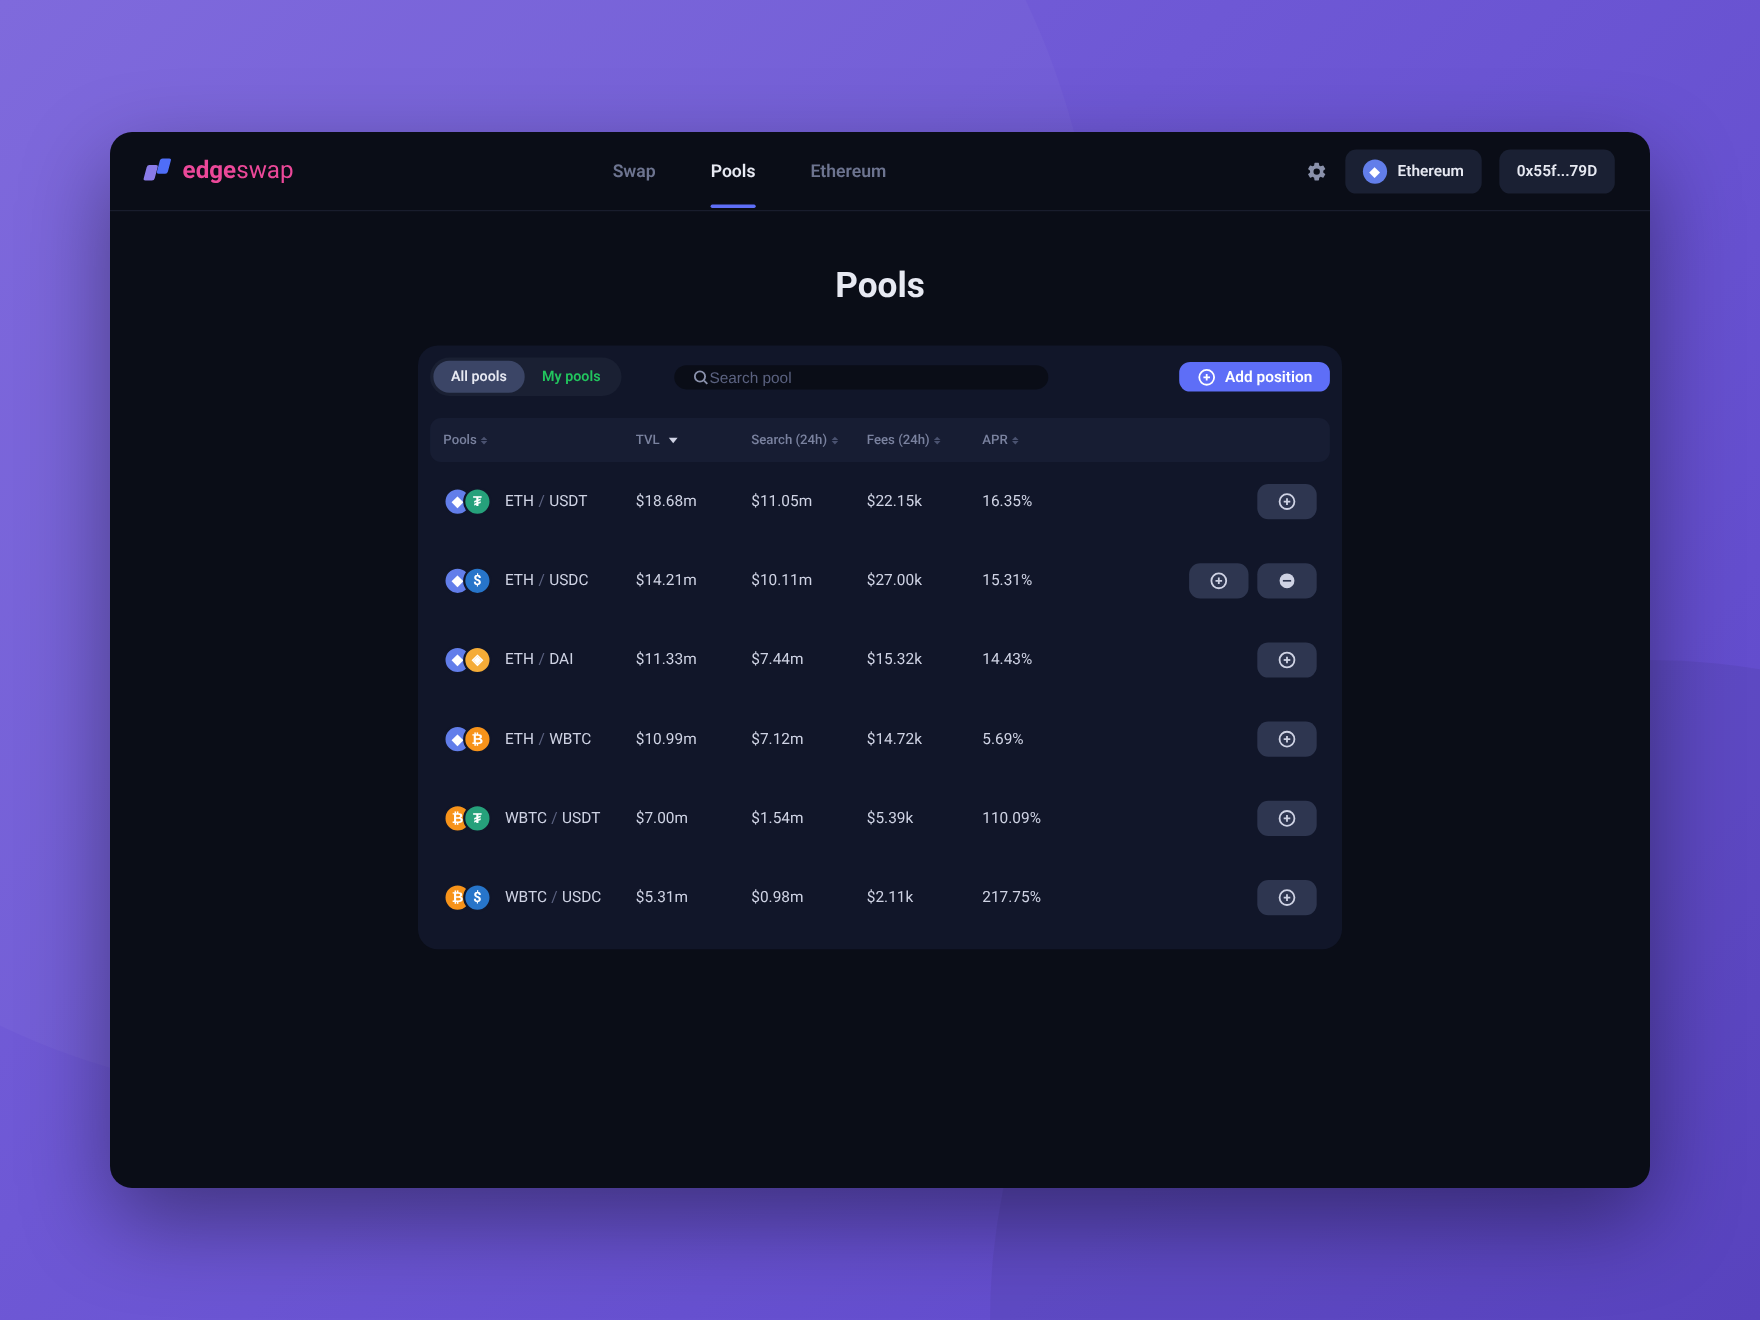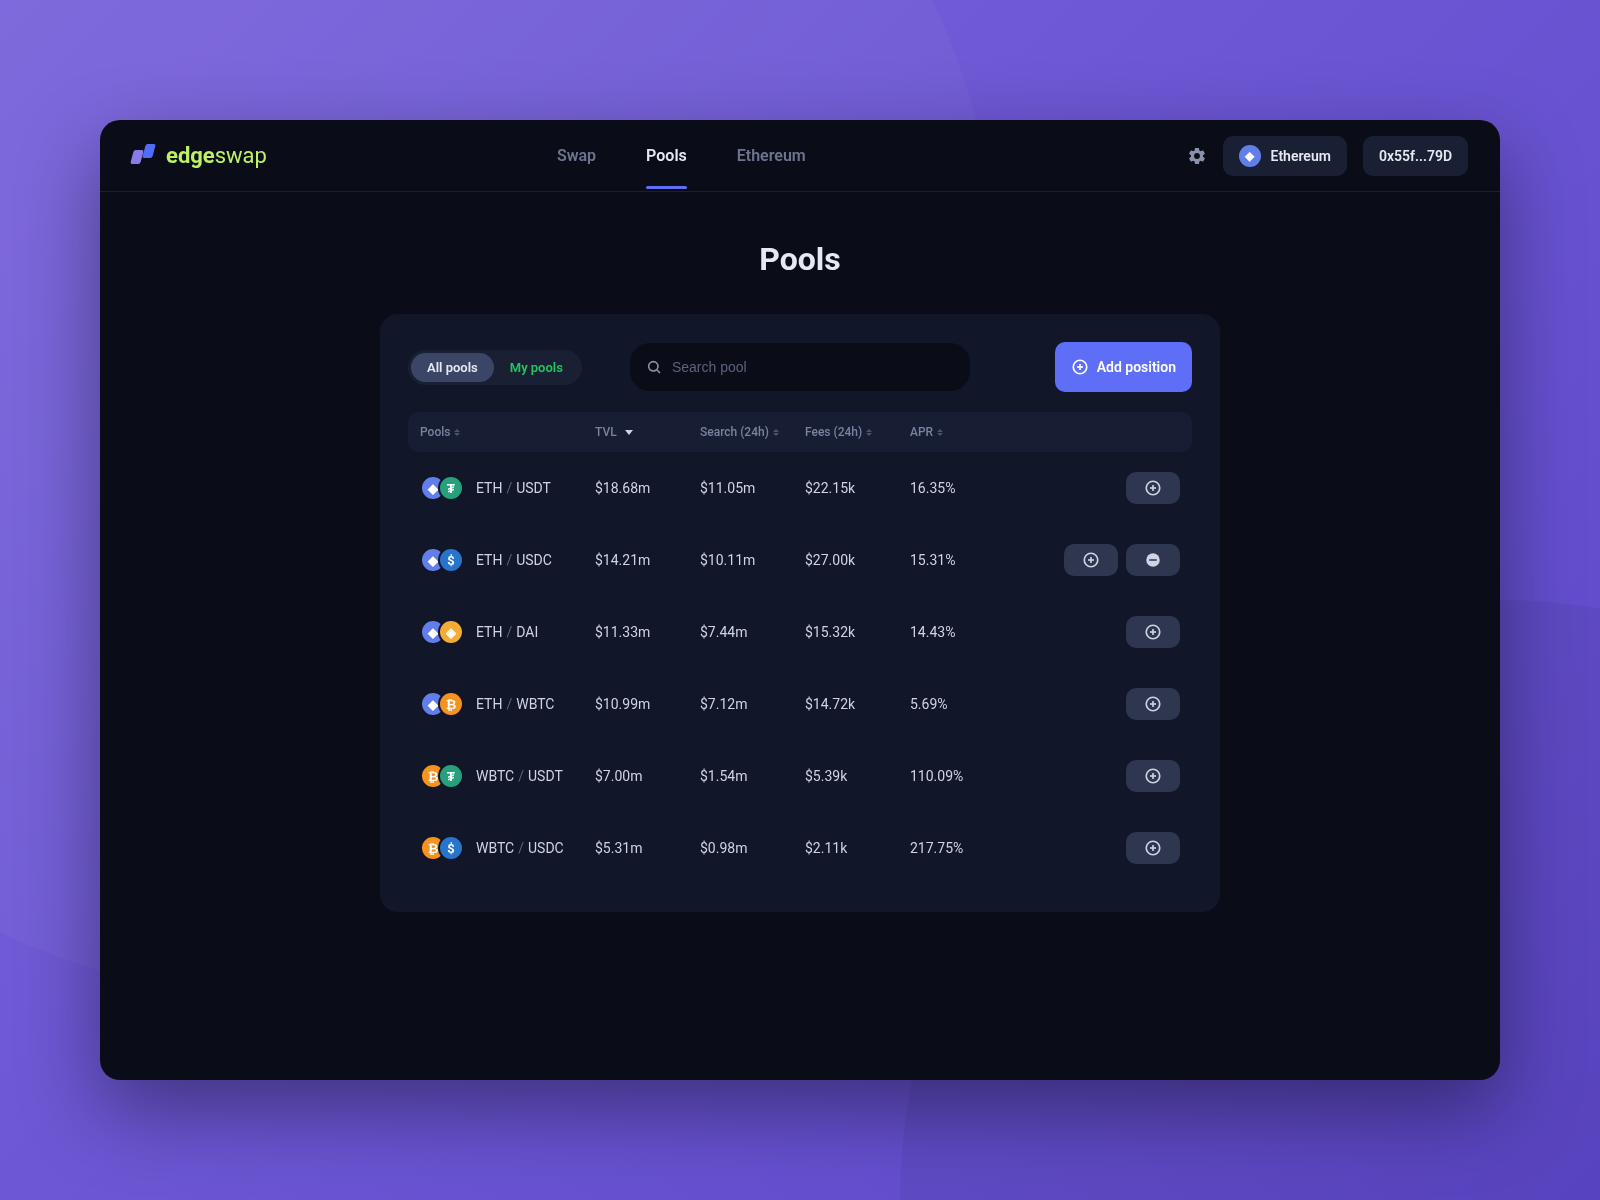--- a/index.html
+++ b/index.html
@@ -63,21 +63,21 @@
     gap: 2px;
   }
   .brand-logo .sq {
     width: 10px;
     height: 14px;
     transform: skewX(-15deg);
     border-radius: 2px;
   }
   .brand-logo .sq.a { background: #8a7be8; margin-top: 6px; }
   .brand-logo .sq.b { background: #4f6ef7; }
-  .brand-text { color: #bef264; font-size: 22px; font-weight: 400; }
+  .brand-text { color: #ec4899; font-size: 22px; font-weight: 400; }
   .brand-text b { font-weight: 700; }
   .nav {
     display: flex;
     gap: 50px;
     margin-left: 290px;
   }
   .nav-item {
     color: #6d7490;
     font-size: 16px;
     font-weight: 600;
@@ -138,21 +138,21 @@
     color: #e7e9f2;
     font-size: 32px;
     font-weight: 700;
     margin-top: 48px;
   }
   .card {
     width: 840px;
     margin: 36px auto 0;
     background: #111629;
     border-radius: 18px;
-    padding: 28px;
+    padding: 11px;
   }
   .card-header {
     display: flex;
     align-items: center;
     gap: 20px;
   }
   .seg {
     background: #1a2033;
     border-radius: 20px;
     display: flex;
@@ -166,43 +166,42 @@
     border-radius: 17px;
     cursor: pointer;
   }
   .seg-item.active {
     background: #3b4566;
     color: #e7e9f2;
   }
   .search {
     background: #0a0d17;
     border-radius: 20px;
-    height: 48px;
+    height: 22px;
     display: flex;
     align-items: center;
     padding: 0 16px;
-    gap: 10px;
     width: 340px;
     margin-left: 28px;
   }
   .search input {
     background: transparent;
     border: none;
     outline: none;
     color: #e7e9f2;
     font-size: 14px;
     flex: 1;
   }
   .search input::placeholder { color: #5b6280; }
   .add-btn {
     margin-left: auto;
     background: #5e6ef7;
     color: #fff;
     border-radius: 10px;
-    height: 50px;
+    height: 27px;
     display: flex;
     align-items: center;
     padding: 0 16px;
     font-size: 14px;
     font-weight: 600;
     cursor: pointer;
     gap: 8px;
   }
   .table {
     margin-top: 20px;

